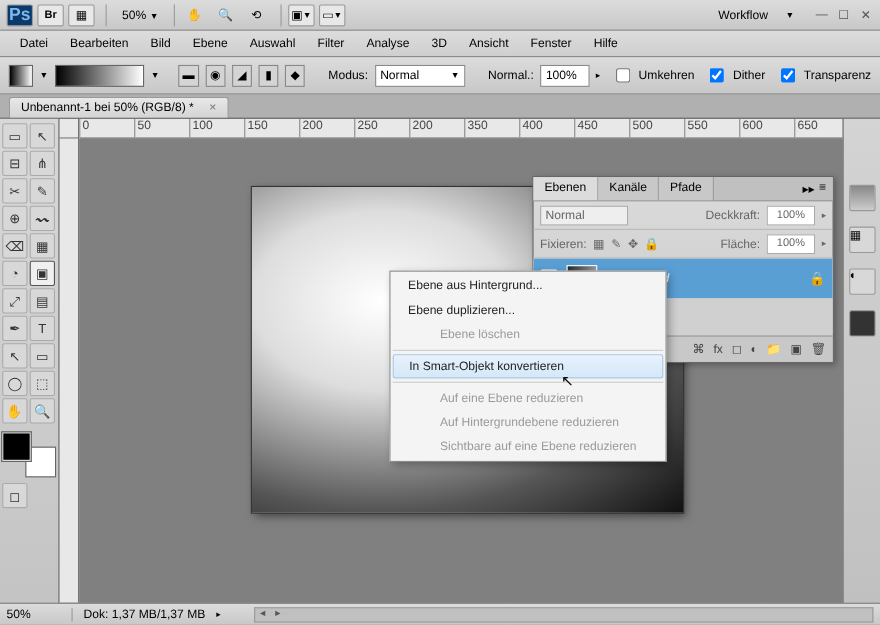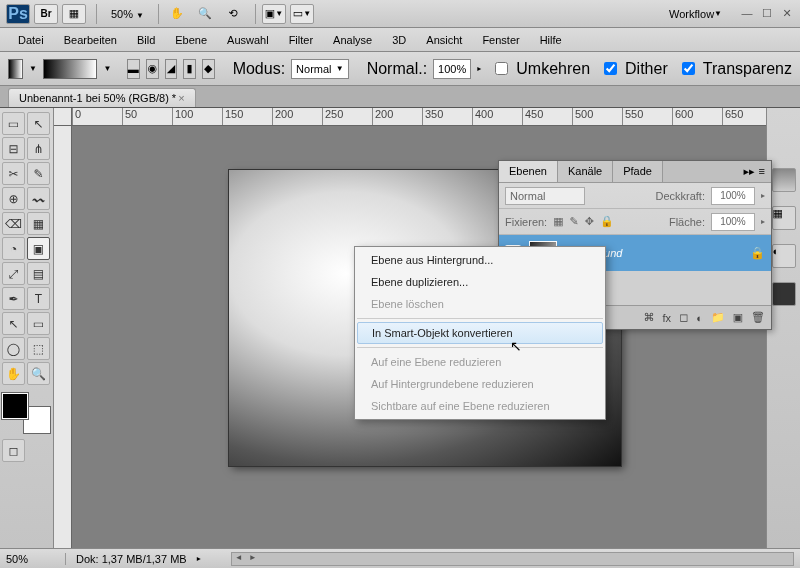--- a/index.html
+++ b/index.html
@@ -3,40 +3,40 @@
 <meta charset="utf-8">
 <style>
 * { box-sizing: border-box; margin: 0; padding: 0; font-family: "Segoe UI", Tahoma, sans-serif; font-size: 11px; user-select: none; }
 body { width: 800px; height: 568px; background: #b0b0b0; overflow: hidden; position: relative; }
 
 
 .app-bar { height: 28px; background: linear-gradient(#dcdcdc,#c8c8c8); display: flex; align-items: center; padding: 0 6px; border-bottom: 1px solid #888; }
 .app-bar .icon-box { width: 24px; height: 20px; margin-right: 4px; display: flex; align-items: center; justify-content: center; border: 1px solid #999; background: #e8e8e8; border-radius: 2px; }
 .app-bar .sep { width: 1px; height: 20px; background: #999; margin: 0 6px; }
 .app-bar .zoom { padding: 0 8px; }
-.app-bar .workflow { margin-left: auto; padding: 0 8px; display: flex; align-items: center; gap: 0; }
+.app-bar .workflow { margin-left: auto; padding: 0 8px; display: flex; align-items: center; gap: 16px; }
 .app-bar .win-btns { display: flex; gap: 6px; margin-left: 10px; }
 .app-bar .win-btns span { width: 14px; text-align: center; color: #555; }
 
 
 .menu-bar { height: 24px; background: linear-gradient(#dcdcdc,#cfcfcf); display: flex; align-items: center; padding: 0 8px; border-bottom: 1px solid #888; gap: 0; }
 .menu-bar span { padding: 4px 10px; }
 
 
 .opt-bar { height: 34px; background: linear-gradient(#dcdcdc,#c8c8c8); border-bottom: 1px solid #888; display: flex; align-items: center; padding: 0 8px; gap: 6px; }
 .opt-bar .swatch { width: 34px; height: 20px; border: 1px solid #666; background: linear-gradient(90deg,#000,#fff); display: inline-block; }
 .opt-bar .grad-preview { width: 90px; height: 20px; border: 1px solid #666; background: linear-gradient(90deg,#000,#fff); }
 .opt-bar .tiny-btn { width: 20px; height: 20px; border: 1px solid #888; background: #d4d4d4; display: flex; align-items: center; justify-content: center; }
 .opt-bar .dd { height: 20px; border: 1px solid #888; background: #fff; padding: 0 4px; display: flex; align-items: center; gap: 4px; }
-.opt-bar label { font-size: 16px; }
+.opt-bar label { font-size: 11px; }
 .opt-bar input[type=checkbox] { margin: 0 2px 0 8px; vertical-align: middle; }
 
 
 .doc-tab-bar { height: 22px; background: #b0b0b0; display: flex; align-items: flex-end; padding-left: 8px; border-bottom: 1px solid #555; }
-.doc-tab { background: linear-gradient(#e8e8e8,#d4d4d4); border: 1px solid #999; border-bottom: none; padding: 3px 10px; border-radius: 3px 3px 0 0; font-size: 11px; display: flex; align-items: center; gap: 2px; }
+.doc-tab { background: linear-gradient(#e8e8e8,#d4d4d4); border: 1px solid #999; border-bottom: none; padding: 3px 10px; border-radius: 3px 3px 0 0; font-size: 11px; display: flex; align-items: center; gap: 14px; }
 
 
 .workspace { position: absolute; top: 108px; left: 0; right: 0; bottom: 20px; display: flex; background: #808080; }
 .toolbox { width: 54px; background: linear-gradient(#d8d8d8,#c4c4c4); border-right: 1px solid #888; padding: 4px 2px; display: flex; flex-wrap: wrap; gap: 2px; align-content: flex-start; }
 .toolbox .tool { width: 23px; height: 23px; border: 1px solid #aaa; background: #d8d8d8; border-radius: 2px; display: flex; align-items: center; justify-content: center; font-size: 12px; color: #333; }
 .toolbox .tool.active { background: #f0f0f0; border-color: #555; }
 .toolbox .colors { width: 48px; height: 40px; position: relative; margin-top: 6px; }
 .toolbox .fg { position: absolute; width: 26px; height: 26px; background: #000; border: 1px solid #fff; outline: 1px solid #666; top: 0; left: 0; }
 .toolbox .bg { position: absolute; width: 26px; height: 26px; background: #fff; border: 1px solid #fff; outline: 1px solid #666; bottom: 0; right: 0; }
 
@@ -44,40 +44,40 @@
 .ruler-h { position: absolute; top: 0; left: 18px; right: 0; height: 18px; background: #e8e8e8; border-bottom: 1px solid #666; font-size: 8px; color: #444; display: flex; overflow: hidden; }
 .ruler-h span { width: 50px; border-left: 1px solid #888; padding-left: 2px; flex-shrink: 0; }
 .ruler-v { position: absolute; top: 18px; left: 0; bottom: 0; width: 18px; background: #e8e8e8; border-right: 1px solid #666; }
 .ruler-corner { position: absolute; top: 0; left: 0; width: 18px; height: 18px; background: #e8e8e8; border-right: 1px solid #666; border-bottom: 1px solid #666; }
 .doc-canvas { position: absolute; top: 62px; left: 175px; width: 392px; height: 296px; background: radial-gradient(ellipse at 30% 35%, #fff 0%, #ddd 30%, #555 70%, #111 100%); box-shadow: 0 0 0 1px #333, 3px 3px 8px rgba(0,0,0,0.5); }
 
 .right-dock { width: 34px; background: linear-gradient(#d4d4d4,#c0c0c0); border-left: 1px solid #888; display: flex; flex-direction: column; align-items: center; padding-top: 60px; gap: 14px; }
 .right-dock .dock-icon { width: 24px; height: 24px; border: 1px solid #999; background: #d8d8d8; border-radius: 2px; }
 
 
-.panels { position: absolute; top: 160px; right: 28px; width: 274px; background: linear-gradient(#dcdcdc,#c8c8c8); border: 1px solid #666; box-shadow: 2px 2px 6px rgba(0,0,0,0.3); }
+.panels { position: absolute; top: 160px; right: 42px; width: 274px; background: linear-gradient(#dcdcdc,#c8c8c8); border: 1px solid #666; box-shadow: 2px 2px 6px rgba(0,0,0,0.3); }
 .panel-tabs { height: 22px; display: flex; background: #c0c0c0; border-bottom: 1px solid #999; }
 .panel-tabs .ptab { padding: 4px 10px; border-right: 1px solid #999; background: #c8c8c8; }
 .panel-tabs .ptab.active { background: #dcdcdc; }
 .panel-tabs .pmenu { margin-left: auto; padding: 4px 6px; display: flex; gap: 4px; }
 .panel-row { height: 26px; display: flex; align-items: center; padding: 0 6px; gap: 6px; border-bottom: 1px solid #b8b8b8; font-size: 10px; color: #666; }
 .panel-row .dd2 { width: 80px; height: 18px; border: 1px solid #aaa; background: #eee; padding: 0 4px; font-size: 10px; display: flex; align-items: center; }
 .panel-row .pct { width: 44px; height: 18px; border: 1px solid #aaa; background: #fff; font-size: 10px; text-align: center; line-height: 16px; }
 .layer-list { height: 70px; background: #d0d0d0; overflow: hidden; }
 .layer-item { height: 36px; background: #5a9fd4; display: flex; align-items: center; padding: 0 6px; gap: 8px; }
 .layer-item .eye { width: 16px; height: 16px; background: #fff; border-radius: 2px; display: flex; align-items: center; justify-content: center; font-size: 10px; }
 .layer-item .thumb { width: 28px; height: 24px; background: linear-gradient(135deg,#222,#eee); border: 1px solid #fff; }
 .layer-item .lname { color: #fff; font-style: italic; font-size: 11px; flex: 1; }
 .layer-item .lock { margin-left: auto; color: #333; font-size: 12px; }
 .panel-bottom { height: 24px; background: #c8c8c8; border-top: 1px solid #999; display: flex; align-items: center; justify-content: flex-end; padding: 0 6px; gap: 8px; font-size: 12px; color: #444; }
 
 
 .ctx-menu { position: absolute; top: 246px; left: 354px; width: 252px; background: #f4f4f4; border: 1px solid #8a8a8a; box-shadow: 3px 3px 8px rgba(0,0,0,0.35); padding: 2px 0; z-index: 100; }
 .ctx-menu .mi { padding: 5px 16px; font-size: 11px; color: #222; }
-.ctx-menu .mi.disabled { color: #9a9a9a; }
+.ctx-menu .mi.disabled { color: #9a9a9a; margin-left: 29px; }
 .ctx-menu .mi.hover { background: linear-gradient(#e8f2fc,#d4e8f8); border: 1px solid #a6c8e8; margin: 0 2px; padding: 4px 14px; border-radius: 2px; }
 .ctx-menu .msep { height: 1px; background: #ccc; margin: 3px 2px; }
 .cursor { position: absolute; top: 338px; left: 510px; font-size: 14px; color: #000; z-index: 101; pointer-events: none; }
 
 
 .status-bar { position: absolute; bottom: 0; left: 0; right: 0; height: 20px; background: linear-gradient(#dcdcdc,#c8c8c8); border-top: 1px solid #888; display: flex; align-items: center; padding: 0 6px; font-size: 10px; gap: 10px; }
 .status-bar .zoom-stat { width: 60px; border-right: 1px solid #999; padding-right: 8px; }
 .status-bar .scroll-h { flex: 1; height: 14px; background: #c0c0c0; border: 1px solid #999; margin-left: 20px; display: flex; }
 .status-bar .scroll-h::before, .status-bar .scroll-h::after { content: "◄"; width: 14px; text-align: center; font-size: 8px; color: #555; }
 .status-bar .scroll-h::after { content: "►"; }

